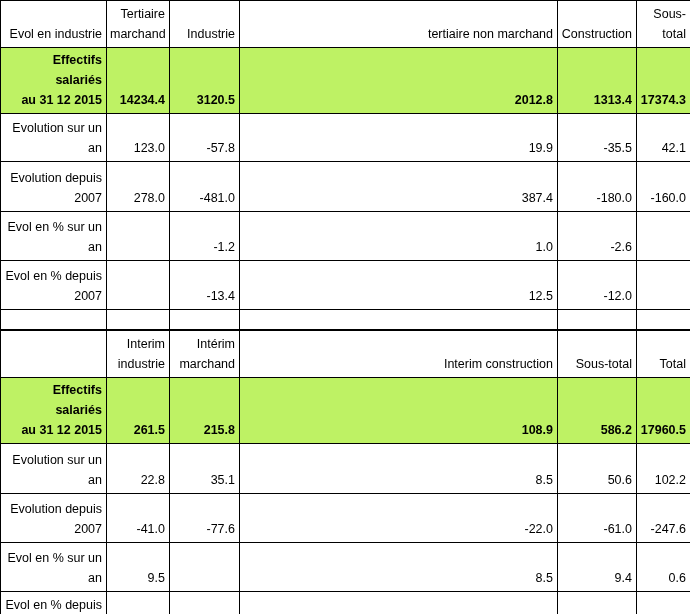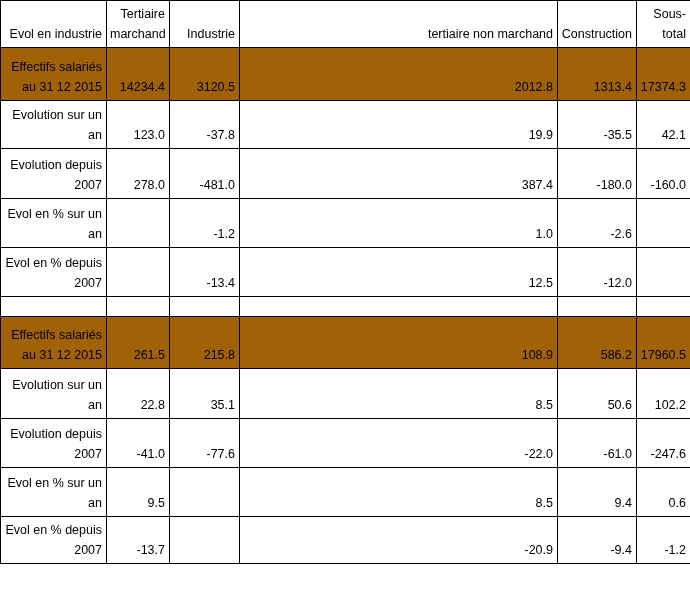--- a/index.html
+++ b/index.html
@@ -22,21 +22,22 @@
   table.grid td {
     border: 1px solid #000000;
     vertical-align: bottom;
     text-align: right;
     padding: 2px 4px 3px 3px;
     line-height: 20px;
     white-space: pre-line;
     overflow: hidden;
   }
   tr.gray td {
-    background: #a16207;
+    background: #bef264;
+    font-weight: bold;
   }
   tr.spacer-row td {
     background: #ffffff;
   }
   tr.t2-header td {
     border-top: 2px solid #000000;
   }
 </style>
 </head>
 <body>
@@ -70,21 +71,21 @@
         <td>14234.4</td>
         <td>3120.5</td>
         <td>2012.8</td>
         <td>1313.4</td>
         <td>17374.3</td>
       </tr>
       <tr style="height:48px">
         <td>Evolution sur un
 an</td>
         <td>123.0</td>
-        <td>-37.8</td>
+        <td>-57.8</td>
         <td>19.9</td>
         <td>-35.5</td>
         <td>42.1</td>
       </tr>
       <tr style="height:50px">
         <td>Evolution depuis
 2007</td>
         <td>278.0</td>
         <td>-481.0</td>
         <td>387.4</td>
@@ -112,20 +113,30 @@
 
       <tr class="spacer-row" style="height:20px">
         <td></td>
         <td></td>
         <td></td>
         <td></td>
         <td></td>
         <td></td>
       </tr>
 
+      <tr class="header-row t2-header" style="height:48px">
+        <td></td>
+        <td>Interim
+industrie</td>
+        <td>Intérim
+marchand</td>
+        <td>Interim construction</td>
+        <td>Sous-total</td>
+        <td>Total</td>
+      </tr>
 
       <tr class="gray" style="height:52px">
         <td>Effectifs salariés
 au 31 12 2015</td>
         <td>261.5</td>
         <td>215.8</td>
         <td>108.9</td>
         <td>586.2</td>
         <td>17960.5</td>
       </tr>

